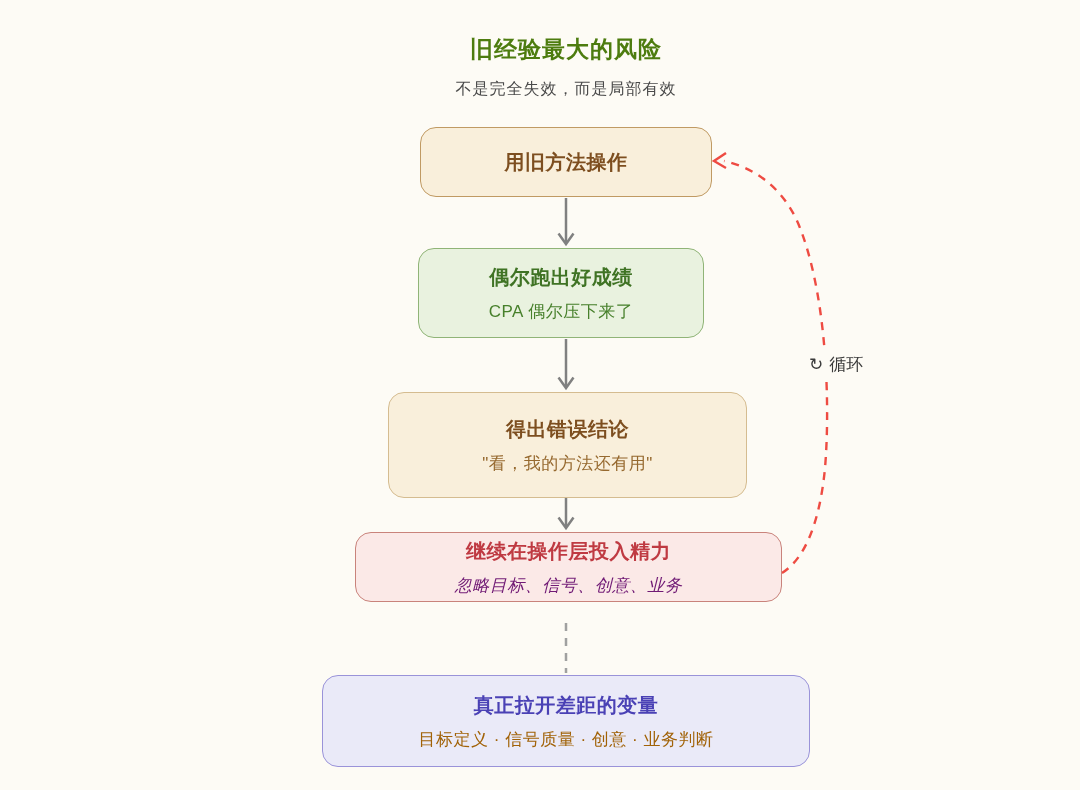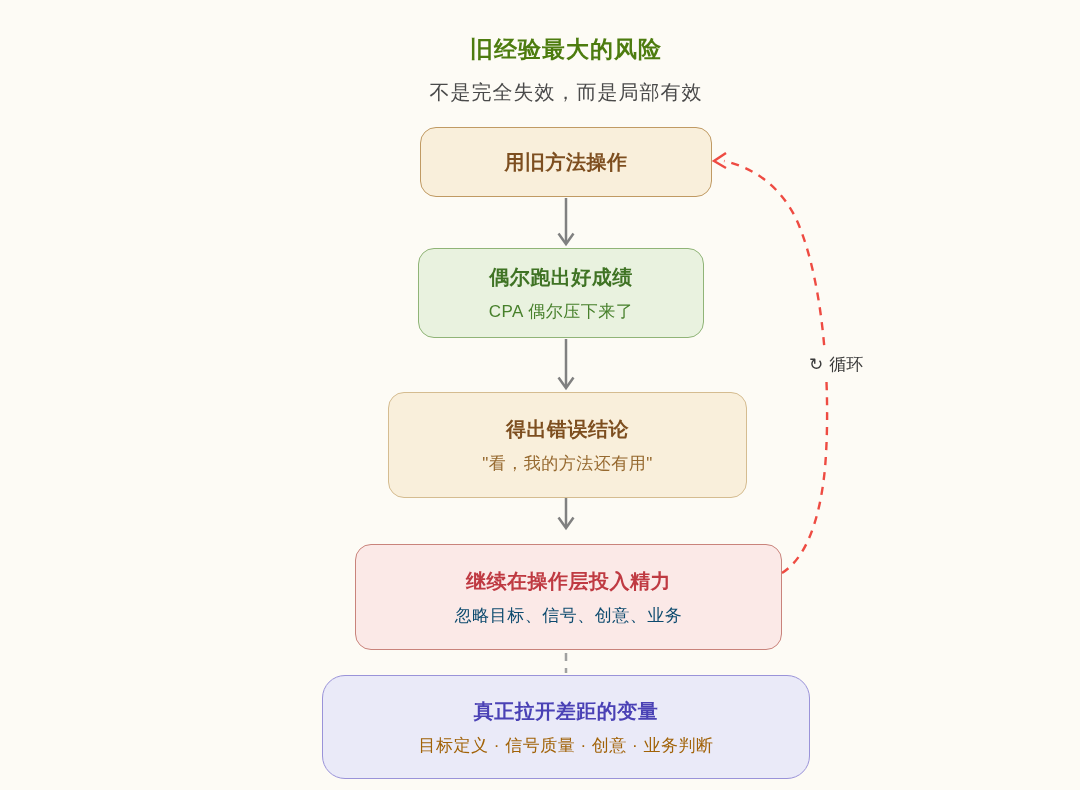--- a/index.html
+++ b/index.html
@@ -24,21 +24,21 @@
     white-space: nowrap;
   }
   .header .title {
     font-size: 23px;
     font-weight: 700;
     color: #4d7c0f;
     letter-spacing: 1px;
   }
   .header .subtitle {
     margin-top: 14px;
-    font-size: 20px;
+    font-size: 16px;
     color: #4a4a4a;
     letter-spacing: 1px;
   }
   
   svg.edges {
     position: absolute;
     left: 0; top: 0;
     width: 1080px; height: 790px;
     pointer-events: none;
   }
@@ -66,27 +66,27 @@
   .node2 { left: 418px; top: 248px; width: 286px; height: 90px;
            background: #e9f2df; border-color: #90b477; }
   .node2 .node-title { color: #3f7324; }
   .node2 .node-subtitle { color: #47802b; }
 
   .node3 { left: 388px; top: 392px; width: 359px; height: 106px;
            background: #f9efdb; border-color: #d5bc90; }
   .node3 .node-title { color: #7d4e1f; }
   .node3 .node-subtitle { color: #96692f; }
 
-  .node4 { left: 355px; top: 544px; width: 427px; height: 106px;
+  .node4 { left: 355px; top: 532px; width: 427px; height: 70px;
            background: #fbe9e7; border-color: #c9837b; }
   .node4 .node-title { color: #bf3a42; }
-  .node4 .node-subtitle { color: #0c4a6e; }
+  .node4 .node-subtitle { color: #701a75; font-style: italic; }
 
-  .node5 { left: 322px; top: 675px; width: 488px; height: 104px;
-           background: #eaeaf8; border-color: #9a93d9; border-radius: 23px; }
+  .node5 { left: 322px; top: 675px; width: 488px; height: 92px;
+           background: #eaeaf8; border-color: #9a93d9; }
   .node5 .node-title { color: #4a41b5; }
   .node5 .node-subtitle { color: #a16207; }
 
   
   .loop-label {
     position: absolute;
     left: 803px;
     top: 350px;
     padding: 3px 6px;
     background: #fdfbf5;

